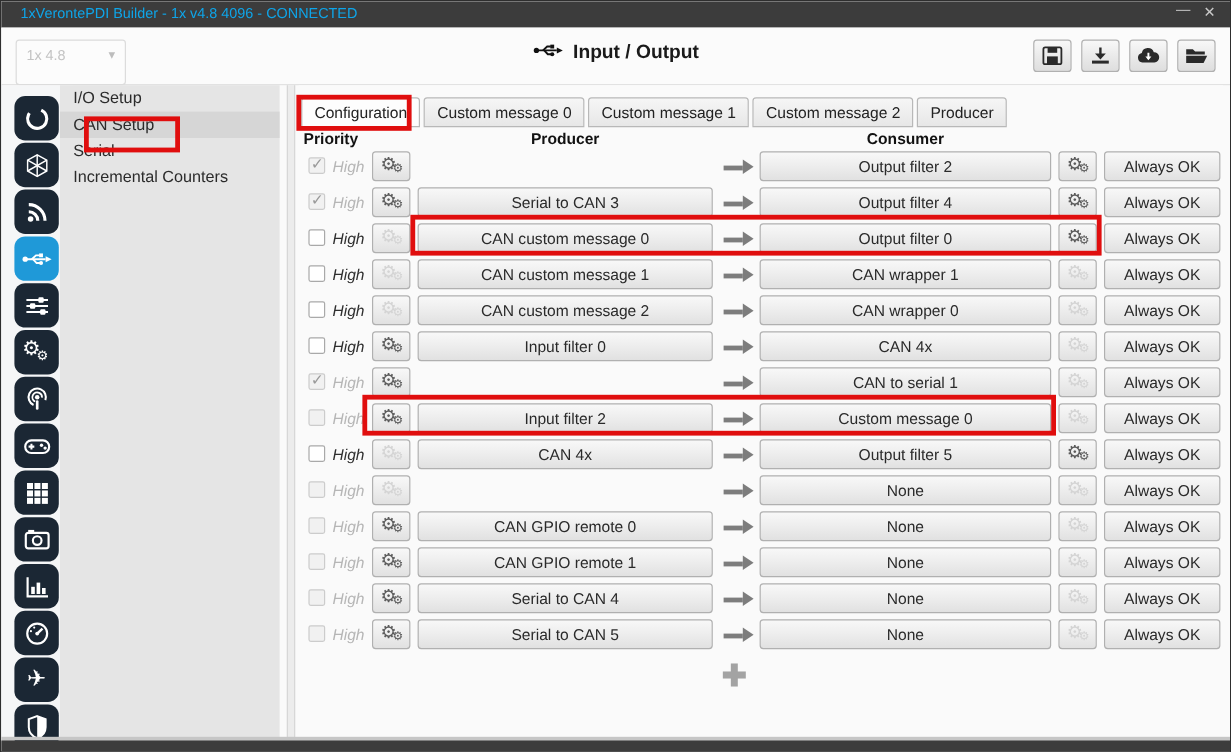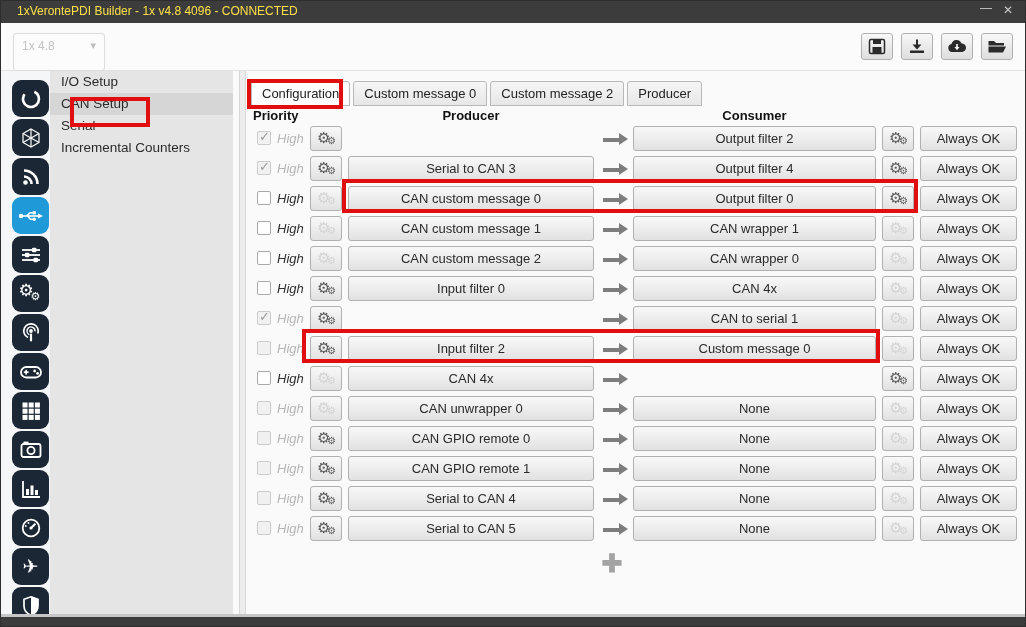--- a/index.html
+++ b/index.html
@@ -3,21 +3,21 @@
 <meta charset="utf-8">
 <style>
   * { margin:0; padding:0; box-sizing:border-box; }
   html,body { background:#888; }
   body { font-family:"Liberation Sans", sans-serif; }
   .page { position:relative; width:1026px; height:627px; background:#fafafa;
           border:1px solid #2e2e2e; overflow:hidden; }
 
   
   .titlebar { position:absolute; left:0; top:0; width:100%; height:22px; background:#3c3c3c; }
-  .titlebar .wtitle { position:absolute; left:16px; top:3px; font-size:12px; color:#fde047; }
+  .titlebar .wtitle { position:absolute; left:16px; top:3px; font-size:12px; color:#0ea5e9; }
   .winbtn { position:absolute; top:2px; font-size:12px; color:#c9c9c9; width:18px; text-align:center; cursor:default; }
   .winbtn.min { right:30px; top:0px; }
   .winbtn.cls { right:8px; }
 
   
   .toolbar { position:absolute; left:0; top:22px; width:100%; height:48px; background:#fbfbfb; border-bottom:1px solid #e2e2e2; }
   .devsel { position:absolute; left:12px; top:10px; width:92px; height:38px; background:#fcfcfc;
             border:1px solid #dcdcdc; border-radius:3px; color:#c3c3c3; font-size:12px;
             text-align:left; padding:5px 8px; }
   .devsel .caret { position:absolute; right:8px; top:5px; color:#bdbdbd; font-size:11px; }
@@ -112,20 +112,33 @@
     <span class="wtitle">1xVerontePDI Builder - 1x v4.8 4096 - CONNECTED</span>
     <span class="winbtn min">—</span>
     <span class="winbtn cls">✕</span>
   </div>
 
   <div class="toolbar">
     <div class="devsel">
       <span>1x 4.8</span>
       <span class="caret">▾</span>
     </div>
+    <div class="pagetitle">
+      <svg width="26" height="16" viewBox="0 0 26 16" style="display:inline-block">
+        <g stroke="#111" stroke-width="1.6" fill="none">
+          <line x1="4" y1="8" x2="20" y2="8"></line>
+          <path d="M8.5 8 L12 4.8 L15 4.8"></path>
+          <path d="M9.5 8 L12.5 11.2 L15.5 11.2"></path>
+        </g>
+        <circle cx="3" cy="8" r="2.2" fill="#111"></circle>
+        <rect x="14.6" y="3.2" width="3.2" height="3.2" fill="#111"></rect>
+        <circle cx="16.2" cy="11.2" r="1.7" fill="#111"></circle>
+        <path d="M20 5.5 L25 8 L20 10.5 Z" fill="#111"></path>
+      </svg><span>Input / Output</span>
+    </div>
     <div class="tbtn save">
       <svg width="18" height="17" viewBox="0 0 18 17" style="display:inline-block">
         <rect x="1.5" y="1.5" width="15" height="14" rx="1.5" fill="none" stroke="#2a2a2a" stroke-width="1.5"></rect>
         <rect x="5" y="1.5" width="8" height="4.5" fill="#2a2a2a"></rect>
         <rect x="4.5" y="9" width="9" height="6.5" fill="#2a2a2a"></rect>
       </svg>
     </div>
     <div class="tbtn dl">
       <svg width="18" height="17" viewBox="0 0 18 17" style="display:inline-block">
         <line x1="9" y1="1.5" x2="9" y2="9" stroke="#2a2a2a" stroke-width="2"></line>
@@ -276,20 +289,21 @@
         <div class="menu-item">Serial</div>
         <div class="menu-item">Incremental Counters</div>
       </div>
     </div>
   <div class="menu-scroll"></div>
 
   <div class="content">
     <div class="tabs" id="tab-strip">
         <div class="tab selected">Configuration</div>
         <div class="tab">Custom message 0</div>
+        <div class="tab">Custom message 1</div>
         <div class="tab">Custom message 2</div>
         <div class="tab">Producer</div>
       </div>
     <div class="thead h-priority">Priority</div>
     <div class="thead h-producer">Producer</div>
     <div class="thead h-consumer">Consumer</div>
     <div class="rows" id="rows">
         <div class="row">
     <span class="cb checked dis">
             <span class="tick">✓</span>
@@ -485,38 +499,38 @@
             <span class="gearpair">
               <span class="g1">⚙</span>
               <span class="g2">⚙</span>
             </span>
           </button>
     <button class="btnish pbtn">CAN 4x</button>
     <span class="ar">
             <span class="bar"></span>
             <span class="head"></span>
           </span>
+    <button class="btnish cnbtn">Output filter 5</button>
     <button class="btnish gbtn cgear en">
             <span class="gearpair">
               <span class="g1">⚙</span>
               <span class="g2">⚙</span>
             </span>
           </button>
     <button class="btnish sbtn">Always OK</button>
   </div>
         <div class="row">
     <span class="cb dis"></span>
     <span class="hi dis">High</span>
     <button class="btnish gbtn pgear dis">
             <span class="gearpair">
               <span class="g1">⚙</span>
               <span class="g2">⚙</span>
             </span>
           </button>
-    <button class="btnish pbtn">CAN unwrapper 0</button>
     <span class="ar">
             <span class="bar"></span>
             <span class="head"></span>
           </span>
     <button class="btnish cnbtn">None</button>
     <button class="btnish gbtn cgear dis">
             <span class="gearpair">
               <span class="g1">⚙</span>
               <span class="g2">⚙</span>
             </span>

